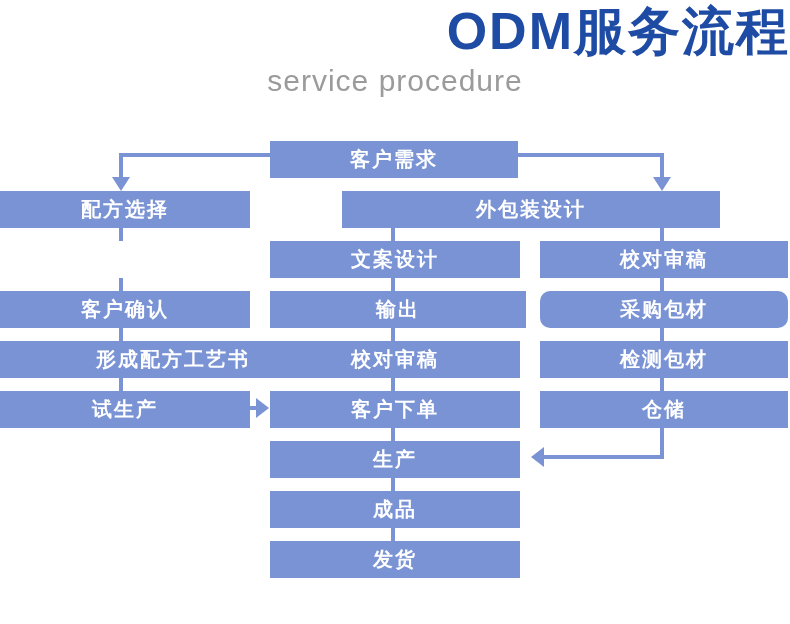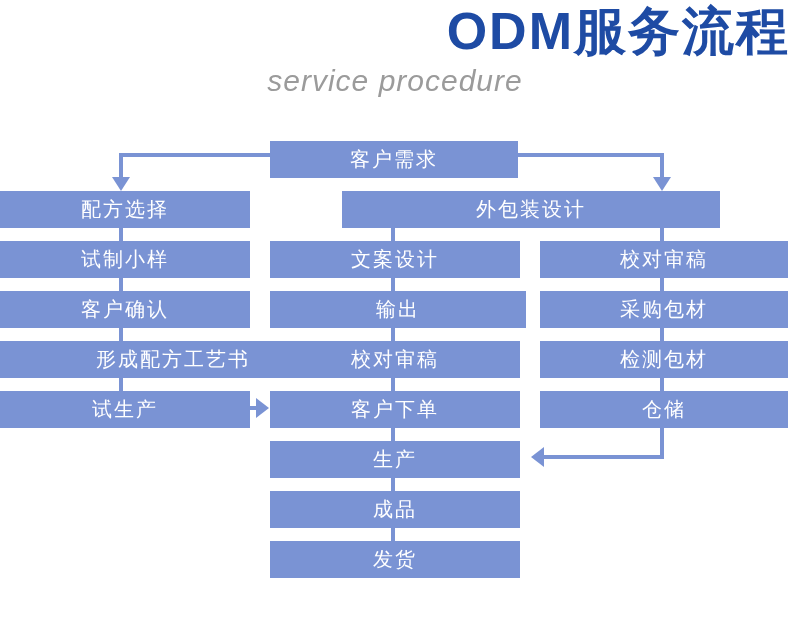--- a/index.html
+++ b/index.html
@@ -6,26 +6,27 @@
   .stage{
     position:relative;width:790px;height:624px;margin:0 auto;overflow:hidden;
     background:#ffffff;font-family:"Liberation Sans","DejaVu Sans",sans-serif;
   }
   .title{
     position:absolute;top:0;left:0;width:100%;text-align:right;
     font-size:52px;line-height:62px;font-weight:700;color:#1e4ba4;letter-spacing:2px;
   }
   .subtitle{
     position:absolute;top:62px;left:0;width:100%;text-align:center;
-    font-size:30px;line-height:38px;font-weight:400;color:#9b9b9b;letter-spacing:1px;font-style:italic;
+    font-size:30px;line-height:38px;font-weight:400;color:#9b9b9b;letter-spacing:1px;
   }
   .node{
     position:absolute;height:37px;background:#7a93d4;color:#ffffff;
     font-size:20px;line-height:37px;text-align:center;letter-spacing:2px;
     white-space:nowrap;
+    font-weight:bold;
   }
   .line{position:absolute;background:#7a93d4;}
   .arr-down{
     position:absolute;width:0;height:0;
     border-left:9px solid transparent;border-right:9px solid transparent;
     border-top:14px solid #7a93d4;
   }
   .arr-right{
     position:absolute;width:0;height:0;
     border-top:10px solid transparent;border-bottom:10px solid transparent;
@@ -41,37 +42,36 @@
 <body>
 
 <div class="stage">
 
   <div class="title">ODM服务流程</div>
   <div class="subtitle">service procedure</div>
 
   <div class="node" style="left:270px;top:141px;width:248px;">客户需求</div>
 
   <div class="node" style="left:0;top:191px;width:250px;">配方选择</div>
-  <div class="node" style="left:0;top:241px;width:250px;">试制小样</div>
   <div class="node" style="left:0;top:291px;width:250px;">客户确认</div>
   <div class="node" style="left:0;top:341px;width:250px;padding-left:48px;">形成配方工艺书</div>
   <div class="node" style="left:0;top:391px;width:250px;">试生产</div>
 
   <div class="node" style="left:342px;top:191px;width:378px;">外包装设计</div>
 
   <div class="node" style="left:270px;top:241px;width:250px;">文案设计</div>
   <div class="node" style="left:270px;top:291px;width:256px;">输出</div>
   <div class="node" style="left:270px;top:341px;width:250px;">校对审稿</div>
   <div class="node" style="left:270px;top:391px;width:250px;">客户下单</div>
   <div class="node" style="left:270px;top:441px;width:250px;">生产</div>
   <div class="node" style="left:270px;top:491px;width:250px;">成品</div>
   <div class="node" style="left:270px;top:541px;width:250px;">发货</div>
 
   <div class="node" style="left:540px;top:241px;width:248px;">校对审稿</div>
-  <div class="node" style="left:540px;top:291px;width:248px;">采购包材</div>
+  <div class="node" style="left:540px;top:291px;width:248px;border-radius:10px;">采购包材</div>
   <div class="node" style="left:540px;top:341px;width:248px;">检测包材</div>
   <div class="node" style="left:540px;top:391px;width:248px;">仓储</div>
 
   <div class="line" style="left:119px;top:153px;width:151px;height:4px;"></div>
   <div class="line" style="left:119px;top:153px;width:4px;height:26px;"></div>
   <div class="arr-down" style="left:112px;top:177px;"></div>
 
   <div class="line" style="left:518px;top:153px;width:146px;height:4px;"></div>
   <div class="line" style="left:660px;top:153px;width:4px;height:26px;"></div>
   <div class="arr-down" style="left:653px;top:177px;"></div>

